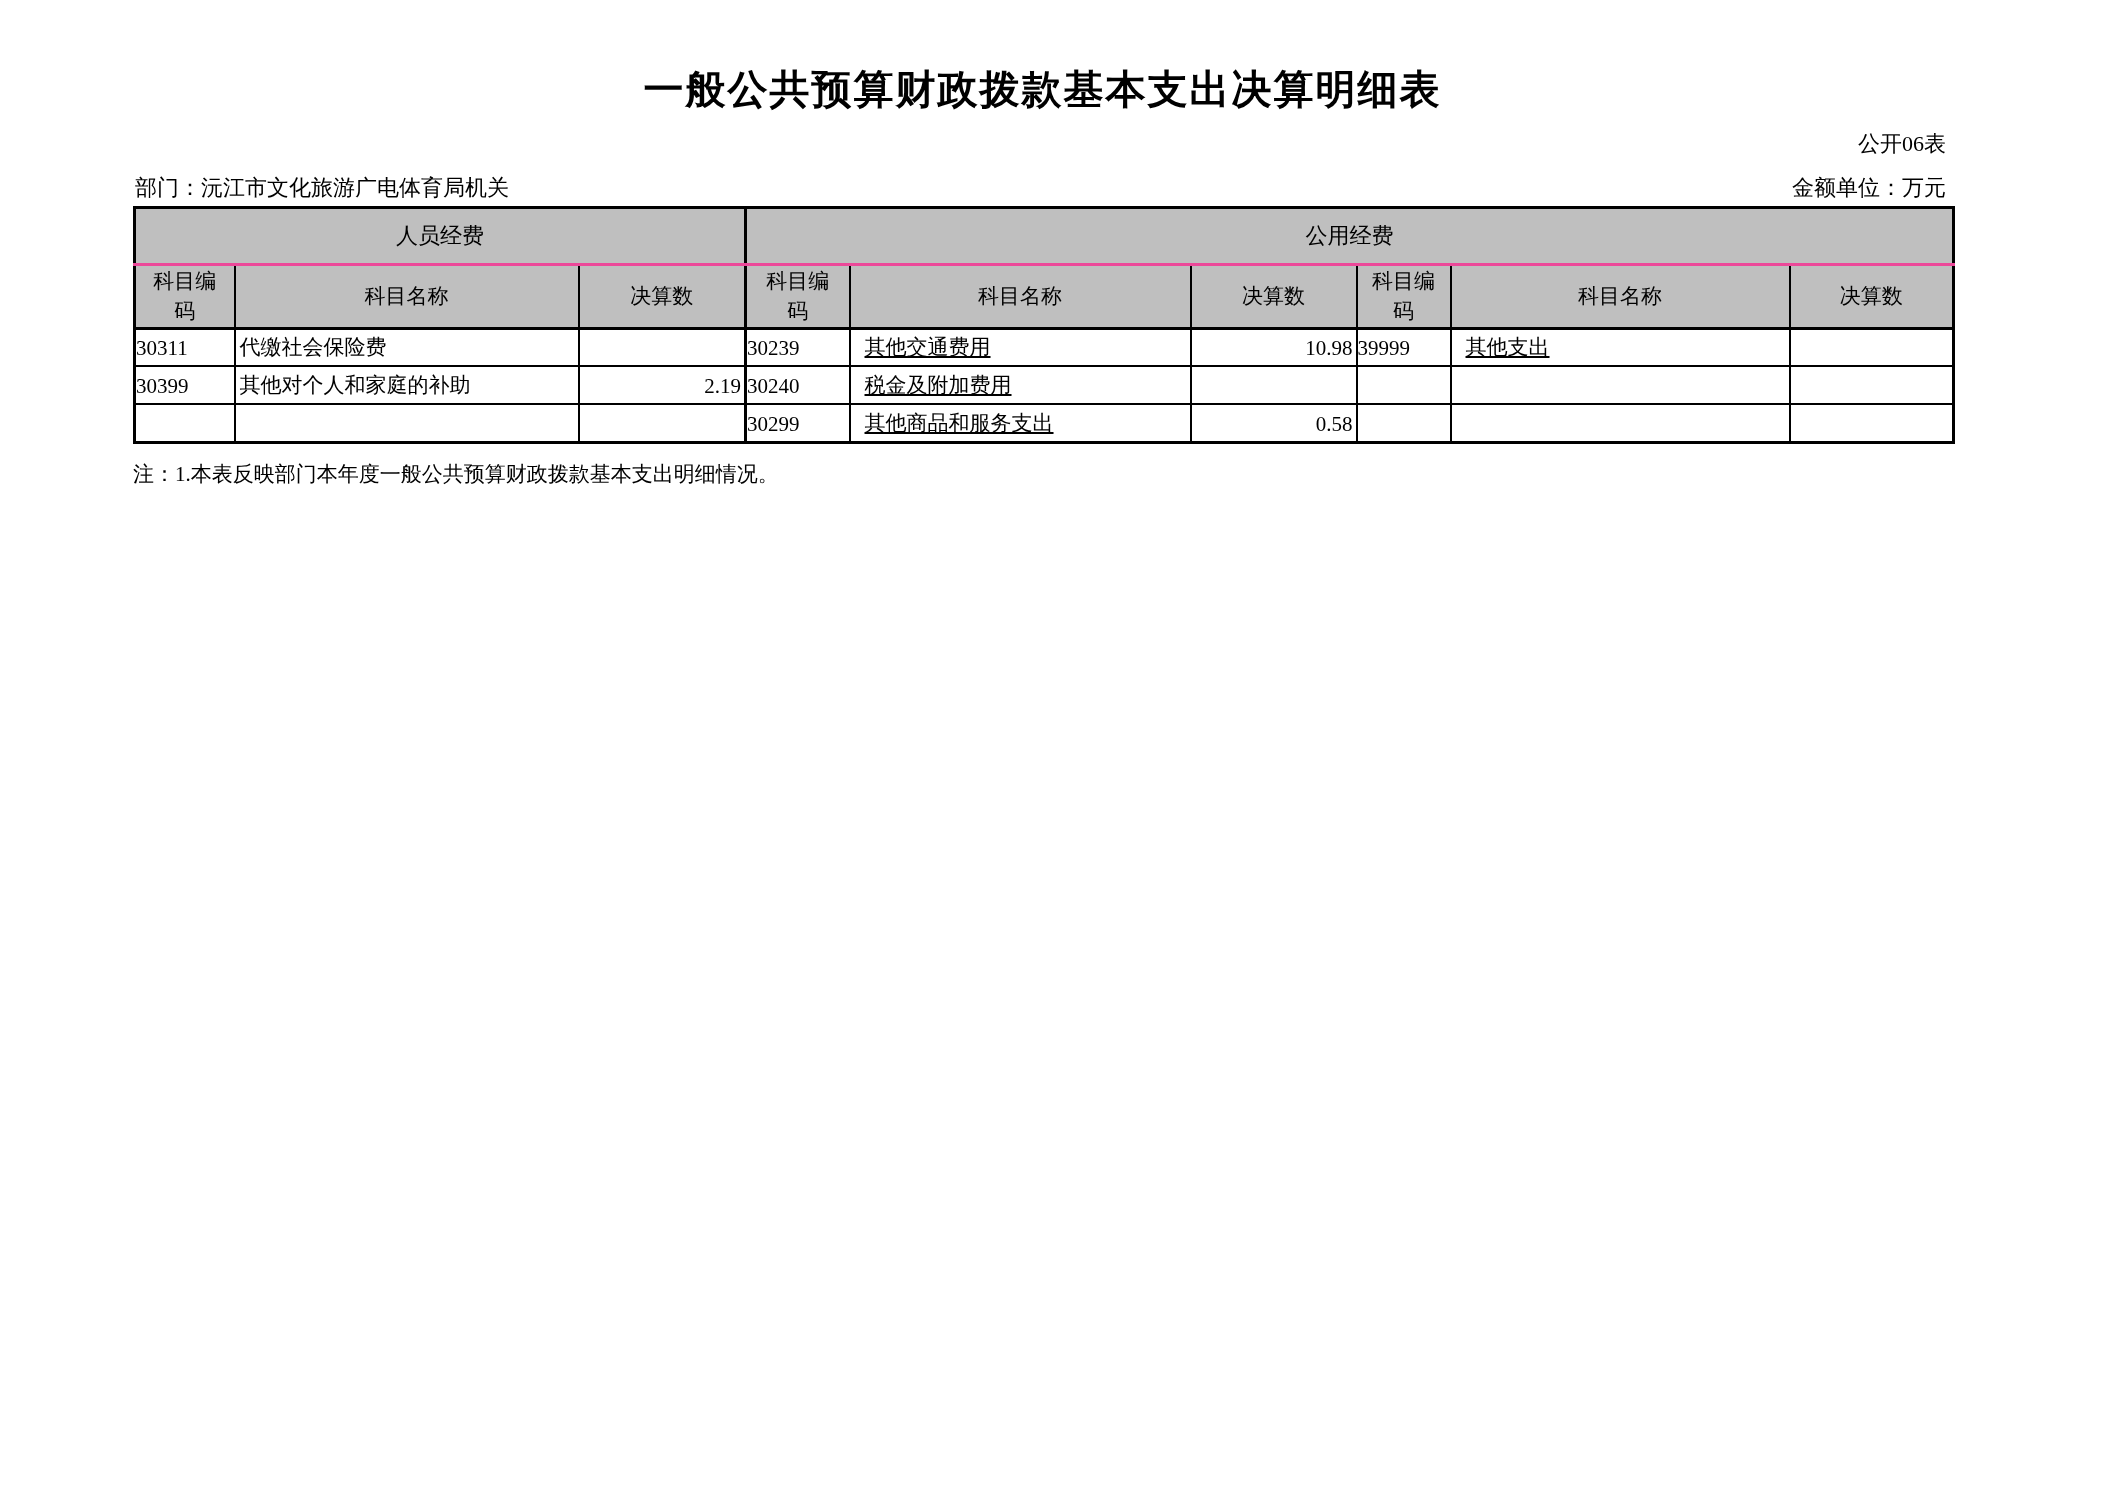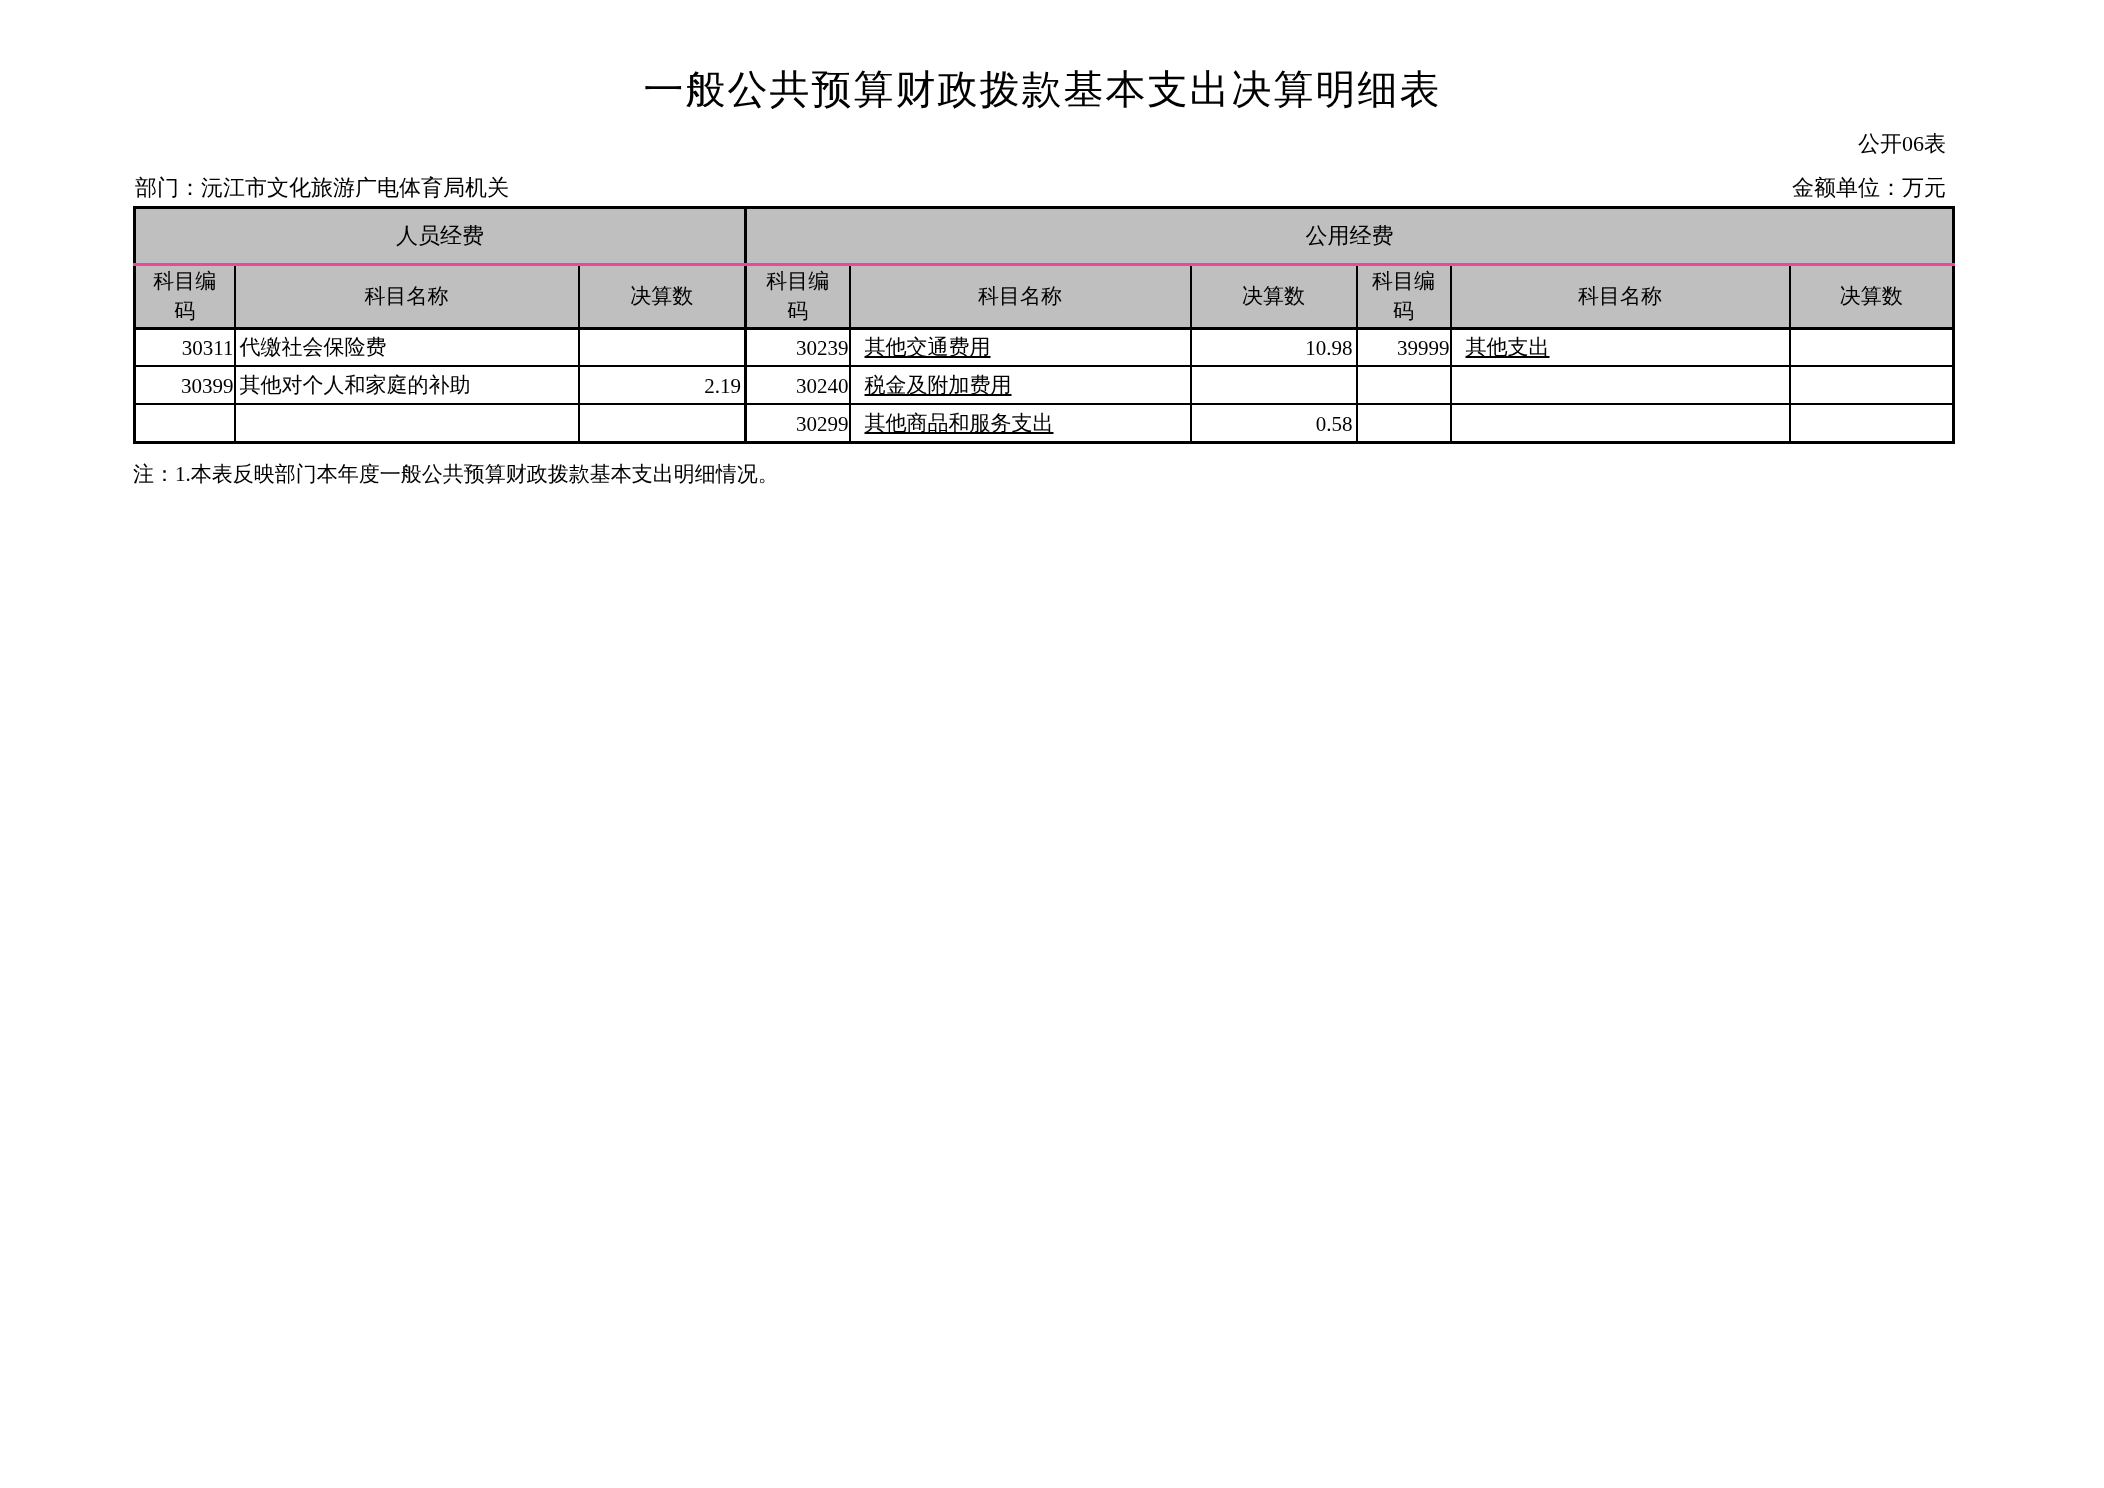--- a/index.html
+++ b/index.html
@@ -11,21 +11,21 @@
     overflow: hidden;
   }
   .sheet {
     width: 1819px;
     margin-left: 133px;
   }
   .title {
     margin-top: 66px;
     text-align: center;
     font-size: 40px;
-    font-weight: normal;
+    font-weight: bold;
     letter-spacing: 2px;
     line-height: 48px;
   }
   .code-line {
     margin-top: 16px;
     text-align: right;
     padding-right: 6px;
     font-size: 22px;
     line-height: 28px;
   }
@@ -66,21 +66,21 @@
     display: inline-block;
     width: 66px;
     text-align: center;
   }
   tbody tr { height: 38px; }
   tbody td {
     vertical-align: bottom;
     padding-bottom: 4px;
     background: #ffffff;
   }
-  td.code   { text-align: right; margin-left: 20px; }
+  td.code   { text-align: left; margin-left: 20px; }
   td.name   { text-align: left; padding-left: 4px; }
   td.name.indent { padding-left: 14px; text-decoration: underline; }
   td.amount { text-align: right; padding-right: 3px; }
   .gsep { border-left: 3px solid #000; }
   tbody tr.totals td { border-top: 3px solid #000; }
   .notes {
     margin-top: 12px;
     font-size: 21px;
     line-height: 37px;
     padding-left: 0px;

